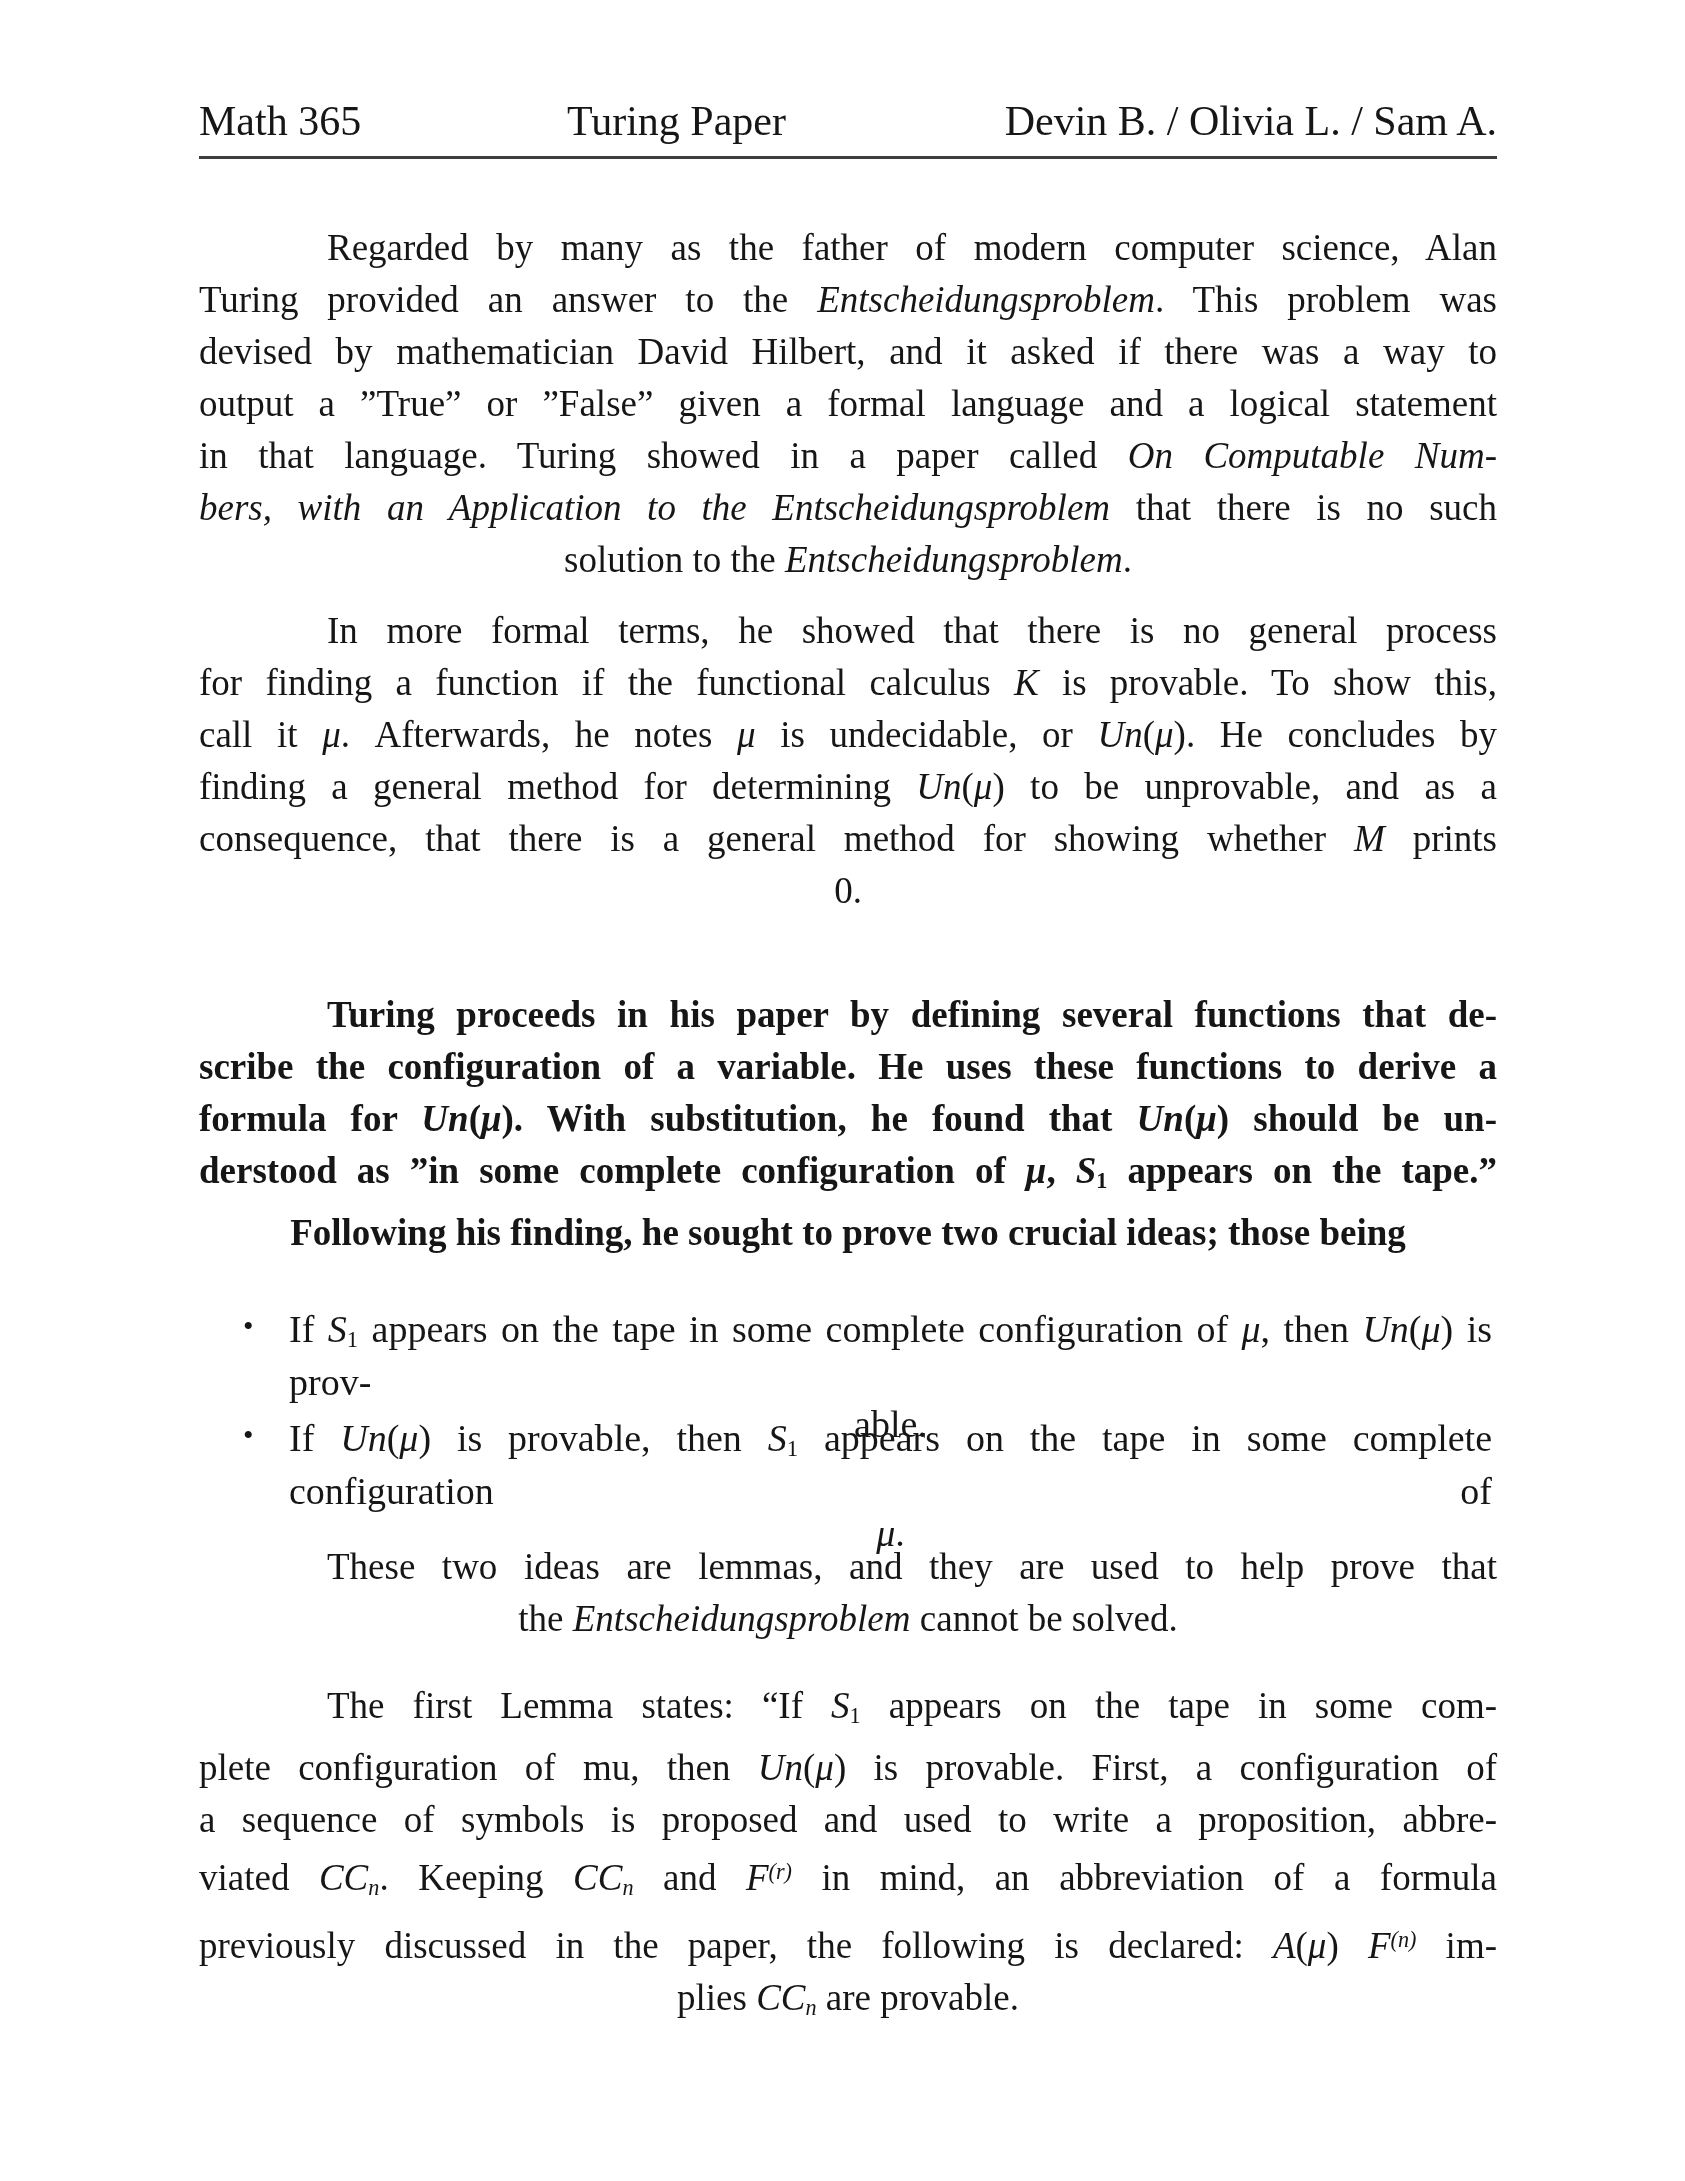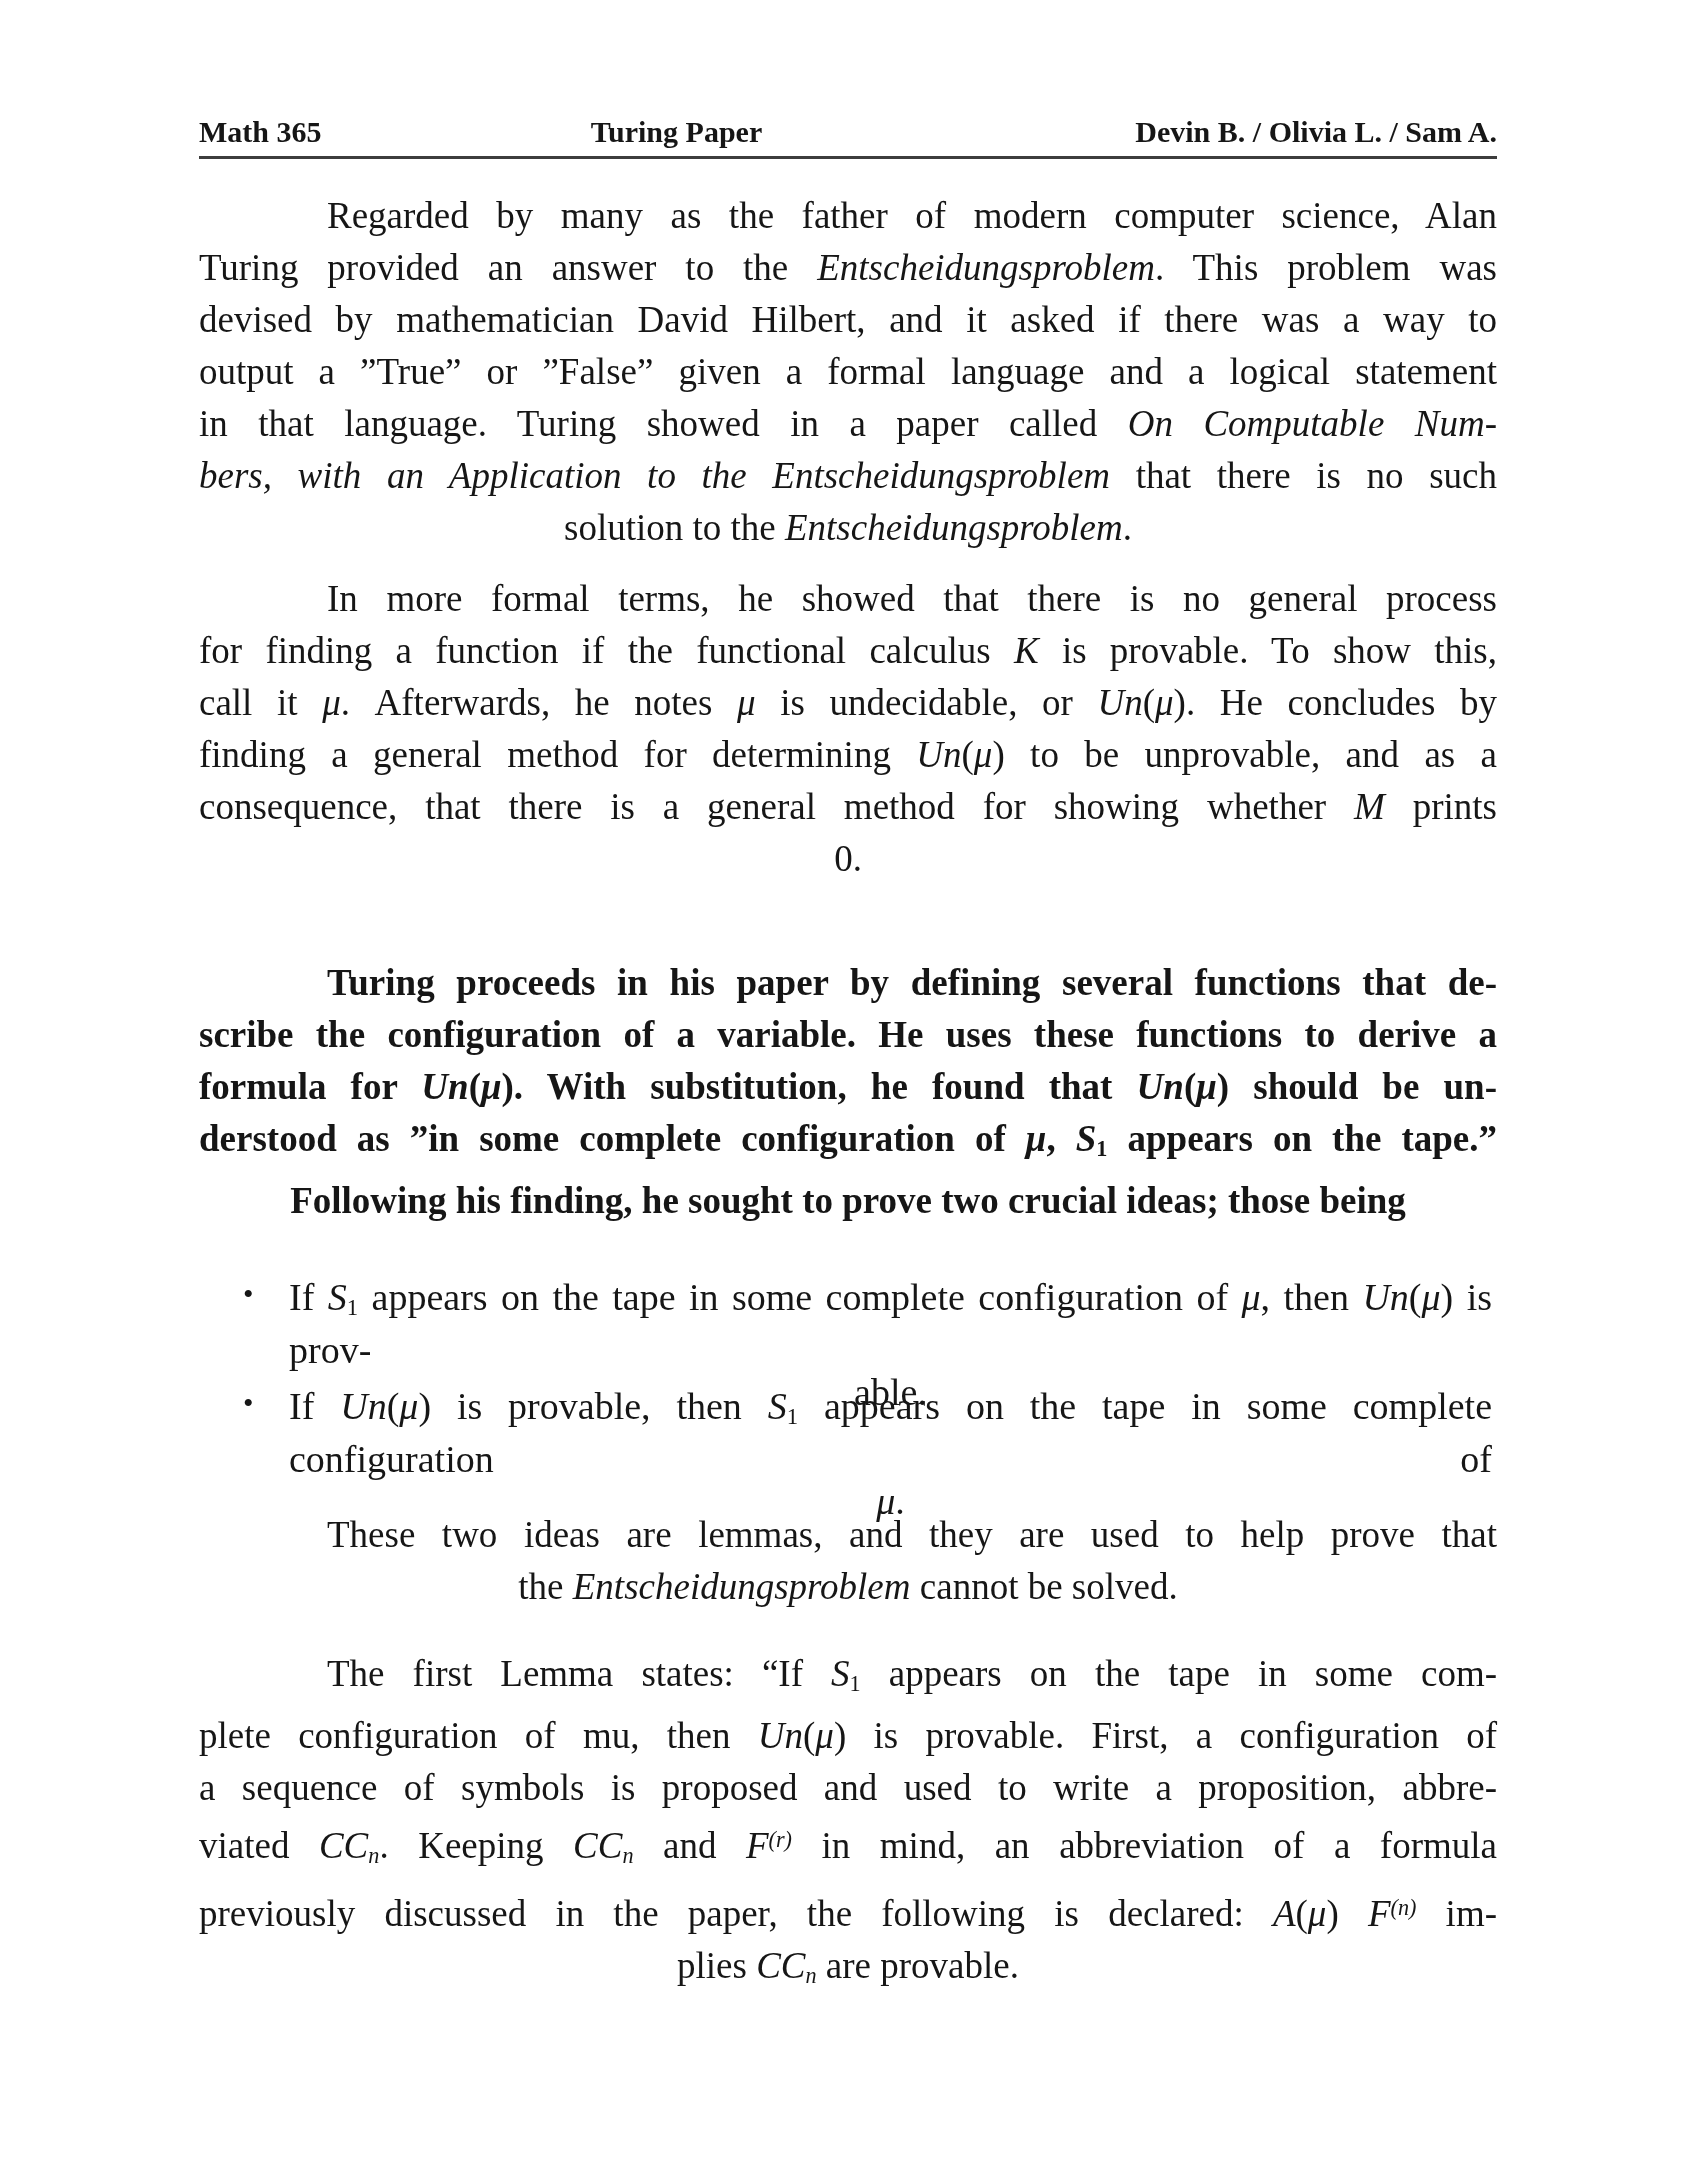--- a/index.html
+++ b/index.html
@@ -4,29 +4,29 @@
 <style>
   html,body{margin:0;padding:0;}
   body{
     width:1685px;height:2181px;
     background:#ffffff;
     font-family:"Liberation Serif","DejaVu Serif",serif;
   }
   .page{position:relative;width:1685px;height:2181px;background:#ffffff;overflow:hidden;}
 
   
-  .hdr-item{position:absolute;top:115px;font-size:30px;font-weight:bold;white-space:nowrap;}
+  .hdr-item{position:absolute;top:97px;font-size:42px;font-weight:normal;white-space:nowrap;}
   .hdr-left{left:199px;}
   .hdr-center{left:492px;width:369px;text-align:center;}
   .hdr-right{right:188px;text-align:center;}
   .rule{position:absolute;left:199px;top:156px;width:1298px;height:2.6px;background:#3d3d3d;}
 
   
   .content{position:absolute;left:199px;top:0;width:1298px;}
-  .block{position:absolute;left:0;width:1298px;}
+  .block{position:absolute;left:0;width:1298px;margin-top:32px;}
   .line{font-size:37px;line-height:52px;white-space:normal;}
   .just{text-align:justify;text-align-last:justify;}
   .last{text-align:center;}
   .indent{text-indent:128px;}
 
   
   .bullet .line{font-size:38px;line-height:42px;margin-left:90px;width:1203px;}
   .marker{position:absolute;left:44px;top:-2.6px;font-size:30px;line-height:42px;}
 
   .it{font-style:italic;}

